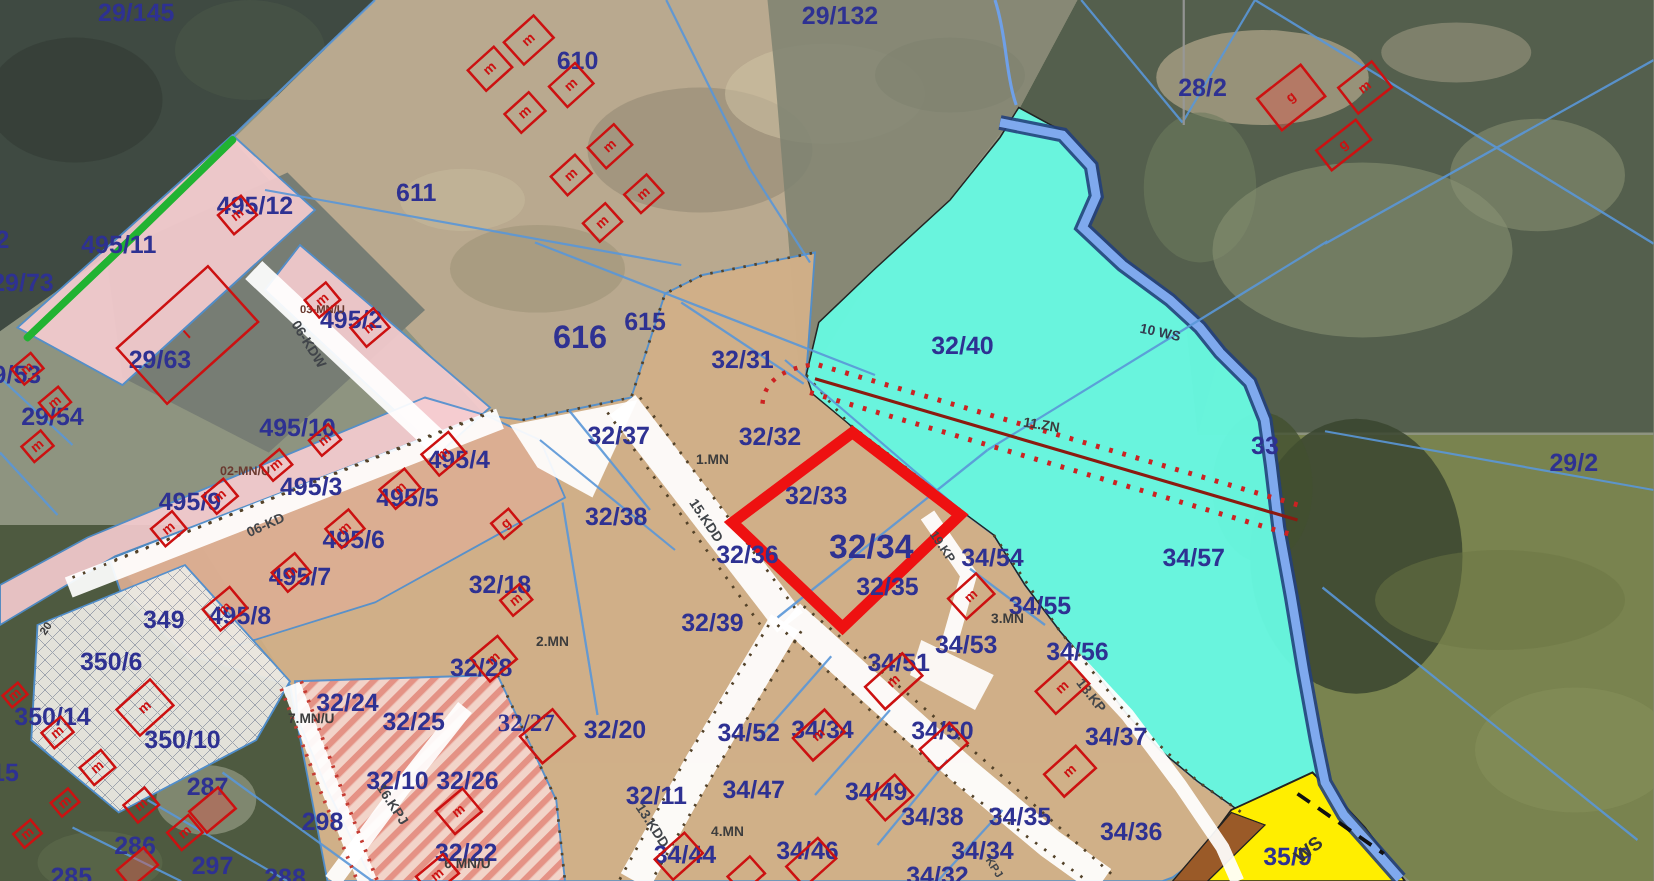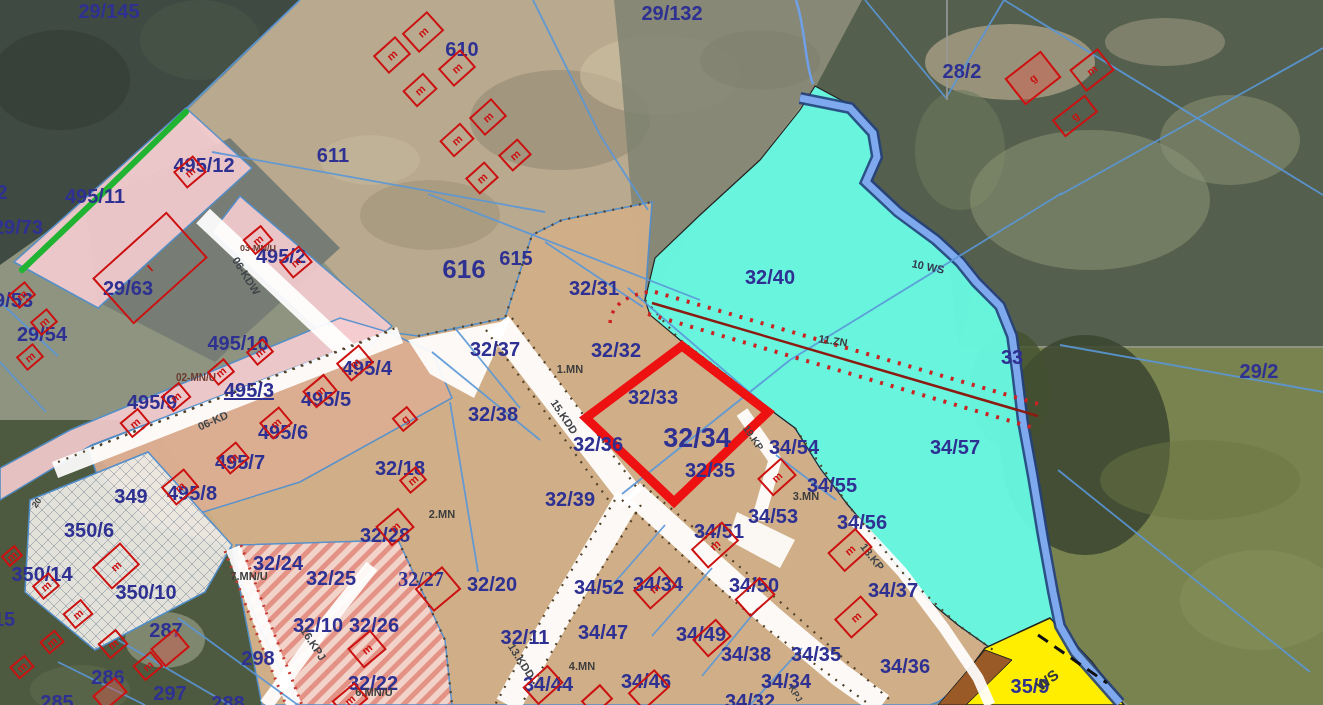--- a/index.html
+++ b/index.html
@@ -163,21 +163,21 @@
       <div class="lbl" style="left: 2px; top: 192px; font-size: 20px; color: rgb(46, 49, 146); transform: translate(-50%, -50%) rotate(0deg);">2</div>
       <div class="lbl" style="left: 18px; top: 227px; font-size: 20px; color: rgb(46, 49, 146); transform: translate(-50%, -50%) rotate(0deg);">29/73</div>
       <div class="lbl" style="left: 128px; top: 288px; font-size: 20px; color: rgb(46, 49, 146); transform: translate(-50%, -50%) rotate(0deg);">29/63</div>
       <div class="lbl" style="left: 281px; top: 256px; font-size: 20px; color: rgb(46, 49, 146); transform: translate(-50%, -50%) rotate(0deg);">495/2</div>
       <div class="lbl" style="left: 258px; top: 248px; font-size: 9px; color: rgb(107, 58, 48); transform: translate(-50%, -50%) rotate(0deg);">03-MN/U</div>
       <div class="lbl" style="left: 246px; top: 276px; font-size: 11px; color: rgb(65, 69, 74); transform: translate(-50%, -50%) rotate(58deg);">06-KDW</div>
       <div class="lbl" style="left: 8px; top: 300px; font-size: 20px; color: rgb(46, 49, 146); transform: translate(-50%, -50%) rotate(0deg);">29/53</div>
       <div class="lbl" style="left: 42px; top: 334px; font-size: 20px; color: rgb(46, 49, 146); transform: translate(-50%, -50%) rotate(0deg);">29/54</div>
       <div class="lbl" style="left: 238px; top: 343px; font-size: 20px; color: rgb(46, 49, 146); transform: translate(-50%, -50%) rotate(0deg);">495/10</div>
       <div class="lbl" style="left: 196px; top: 378px; font-size: 10px; color: rgb(107, 58, 48); transform: translate(-50%, -50%) rotate(0deg);">02-MN/U</div>
-      <div class="lbl" style="left: 249px; top: 390px; font-size: 20px; color: rgb(46, 49, 146); transform: translate(-50%, -50%) rotate(0deg); text-decoration: underline;">495/3</div>
+      <div class="lbl" style="left: 249px; top: 390px; font-size: 20px; color: rgb(46, 49, 146); transform: translate(-50%, -50%) rotate(0deg);">495/3</div>
       <div class="lbl" style="left: 367px; top: 368px; font-size: 20px; color: rgb(46, 49, 146); transform: translate(-50%, -50%) rotate(0deg);">495/4</div>
       <div class="lbl" style="left: 152px; top: 402px; font-size: 20px; color: rgb(46, 49, 146); transform: translate(-50%, -50%) rotate(0deg);">495/9</div>
       <div class="lbl" style="left: 326px; top: 399px; font-size: 20px; color: rgb(46, 49, 146); transform: translate(-50%, -50%) rotate(0deg);">495/5</div>
       <div class="lbl" style="left: 213px; top: 421px; font-size: 11px; color: rgb(65, 69, 74); transform: translate(-50%, -50%) rotate(-24deg);">06-KD</div>
       <div class="lbl" style="left: 283px; top: 432px; font-size: 20px; color: rgb(46, 49, 146); transform: translate(-50%, -50%) rotate(0deg);">495/6</div>
       <div class="lbl" style="left: 240px; top: 462px; font-size: 20px; color: rgb(46, 49, 146); transform: translate(-50%, -50%) rotate(0deg);">495/7</div>
       <div class="lbl" style="left: 192px; top: 493px; font-size: 20px; color: rgb(46, 49, 146); transform: translate(-50%, -50%) rotate(0deg);">495/8</div>
       <div class="lbl" style="left: 131px; top: 496px; font-size: 20px; color: rgb(46, 49, 146); transform: translate(-50%, -50%) rotate(0deg);">349</div>
       <div class="lbl" style="left: 464px; top: 227px; font-size: 26px; color: rgb(46, 49, 146); transform: translate(-50%, -50%) rotate(0deg); margin-top: 42px;">616</div>
       <div class="lbl" style="left: 516px; top: 258px; font-size: 20px; color: rgb(46, 49, 146); transform: translate(-50%, -50%) rotate(0deg);">615</div>

